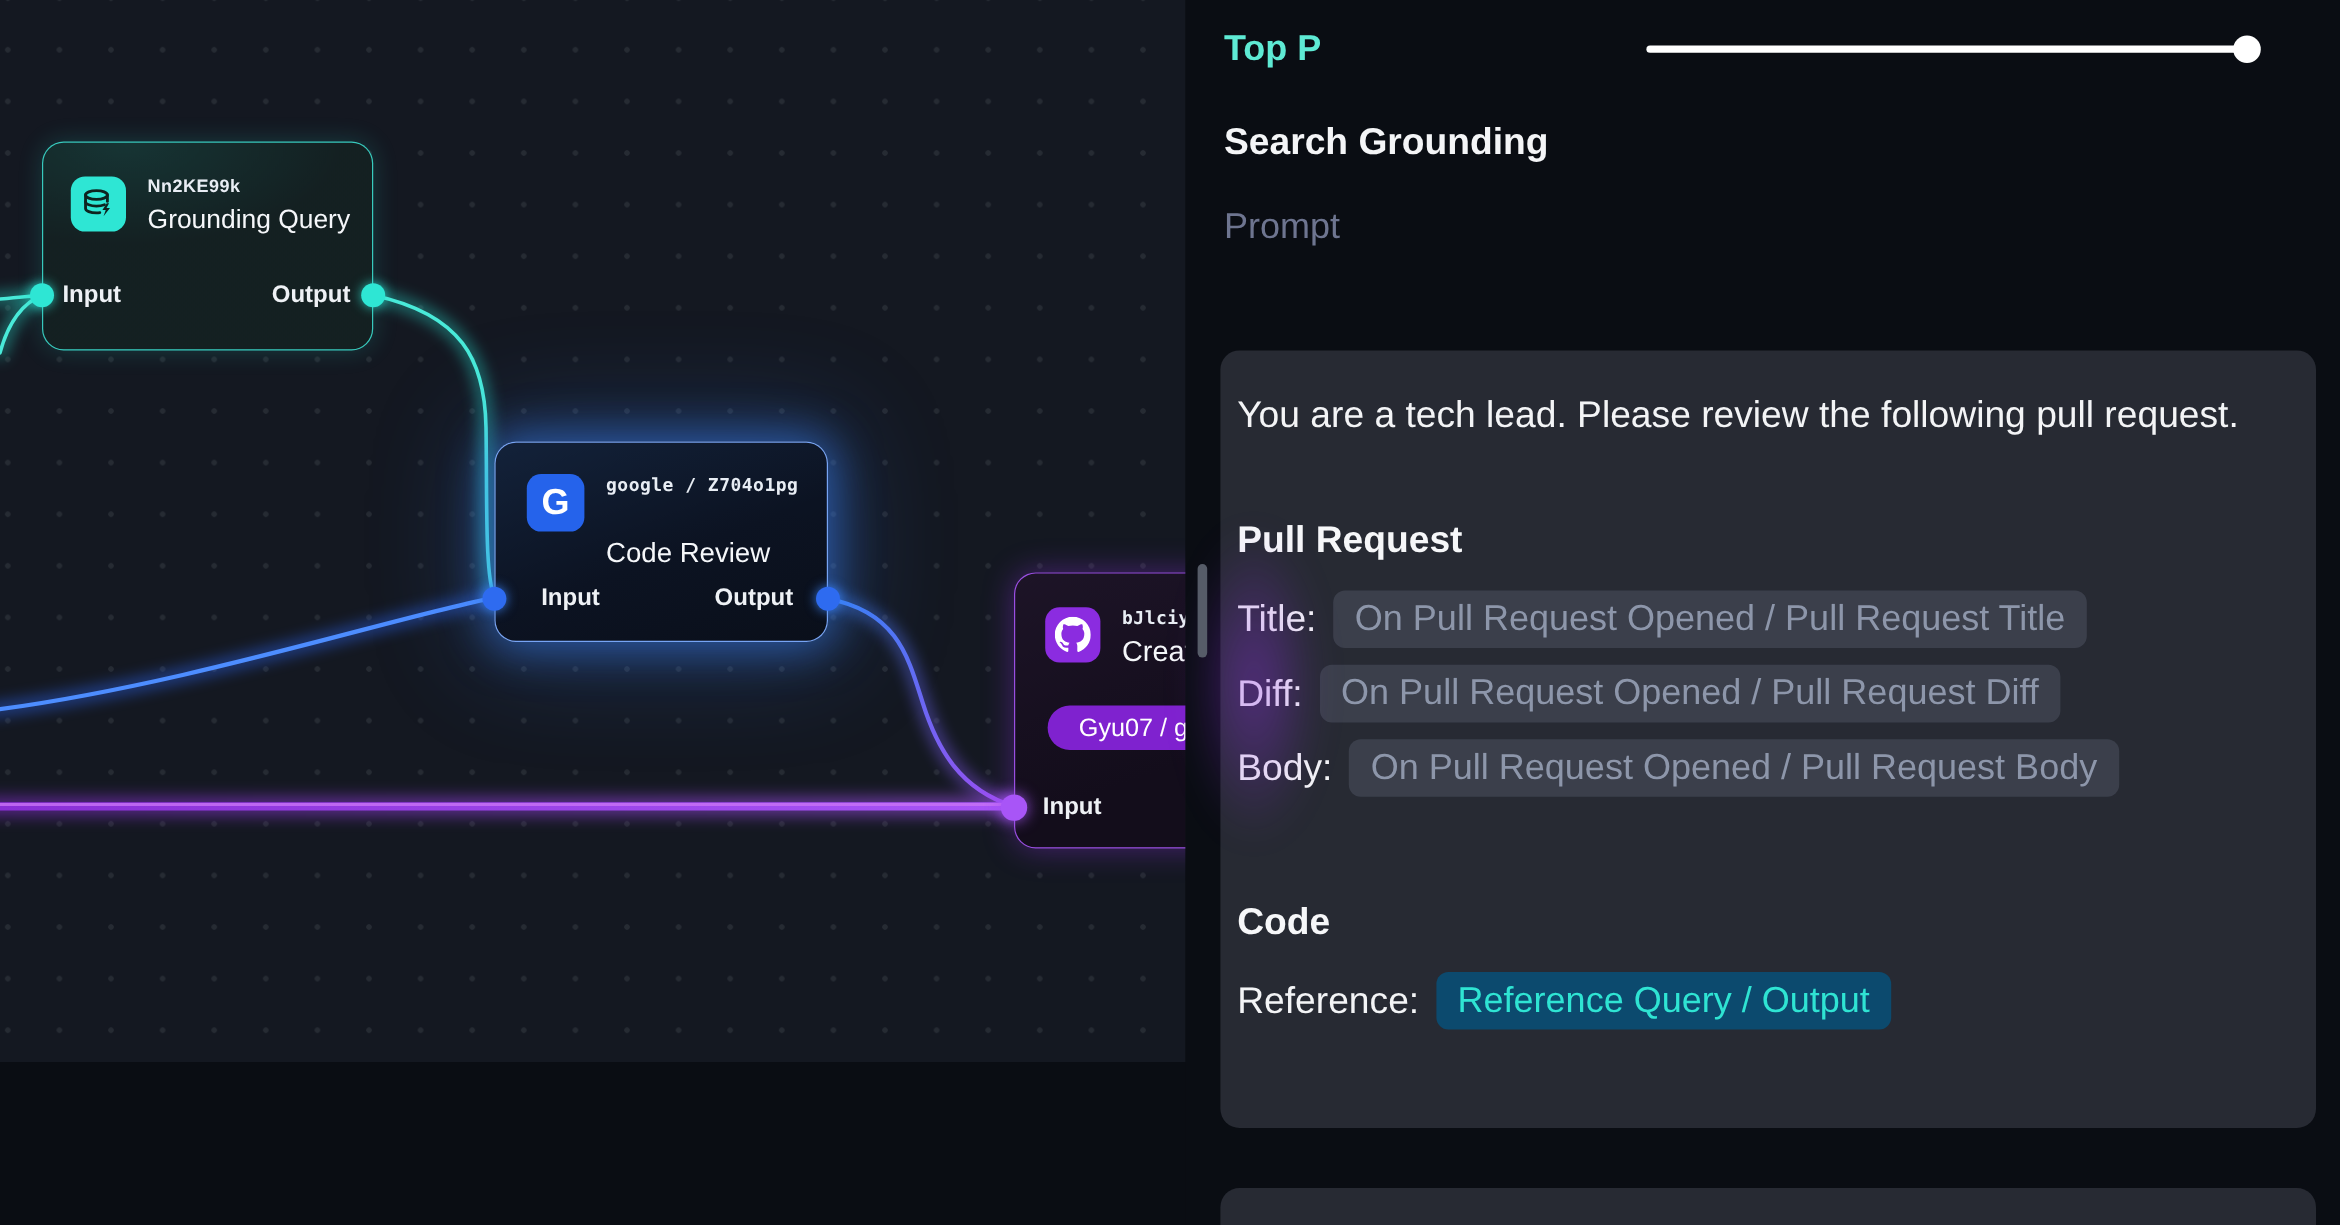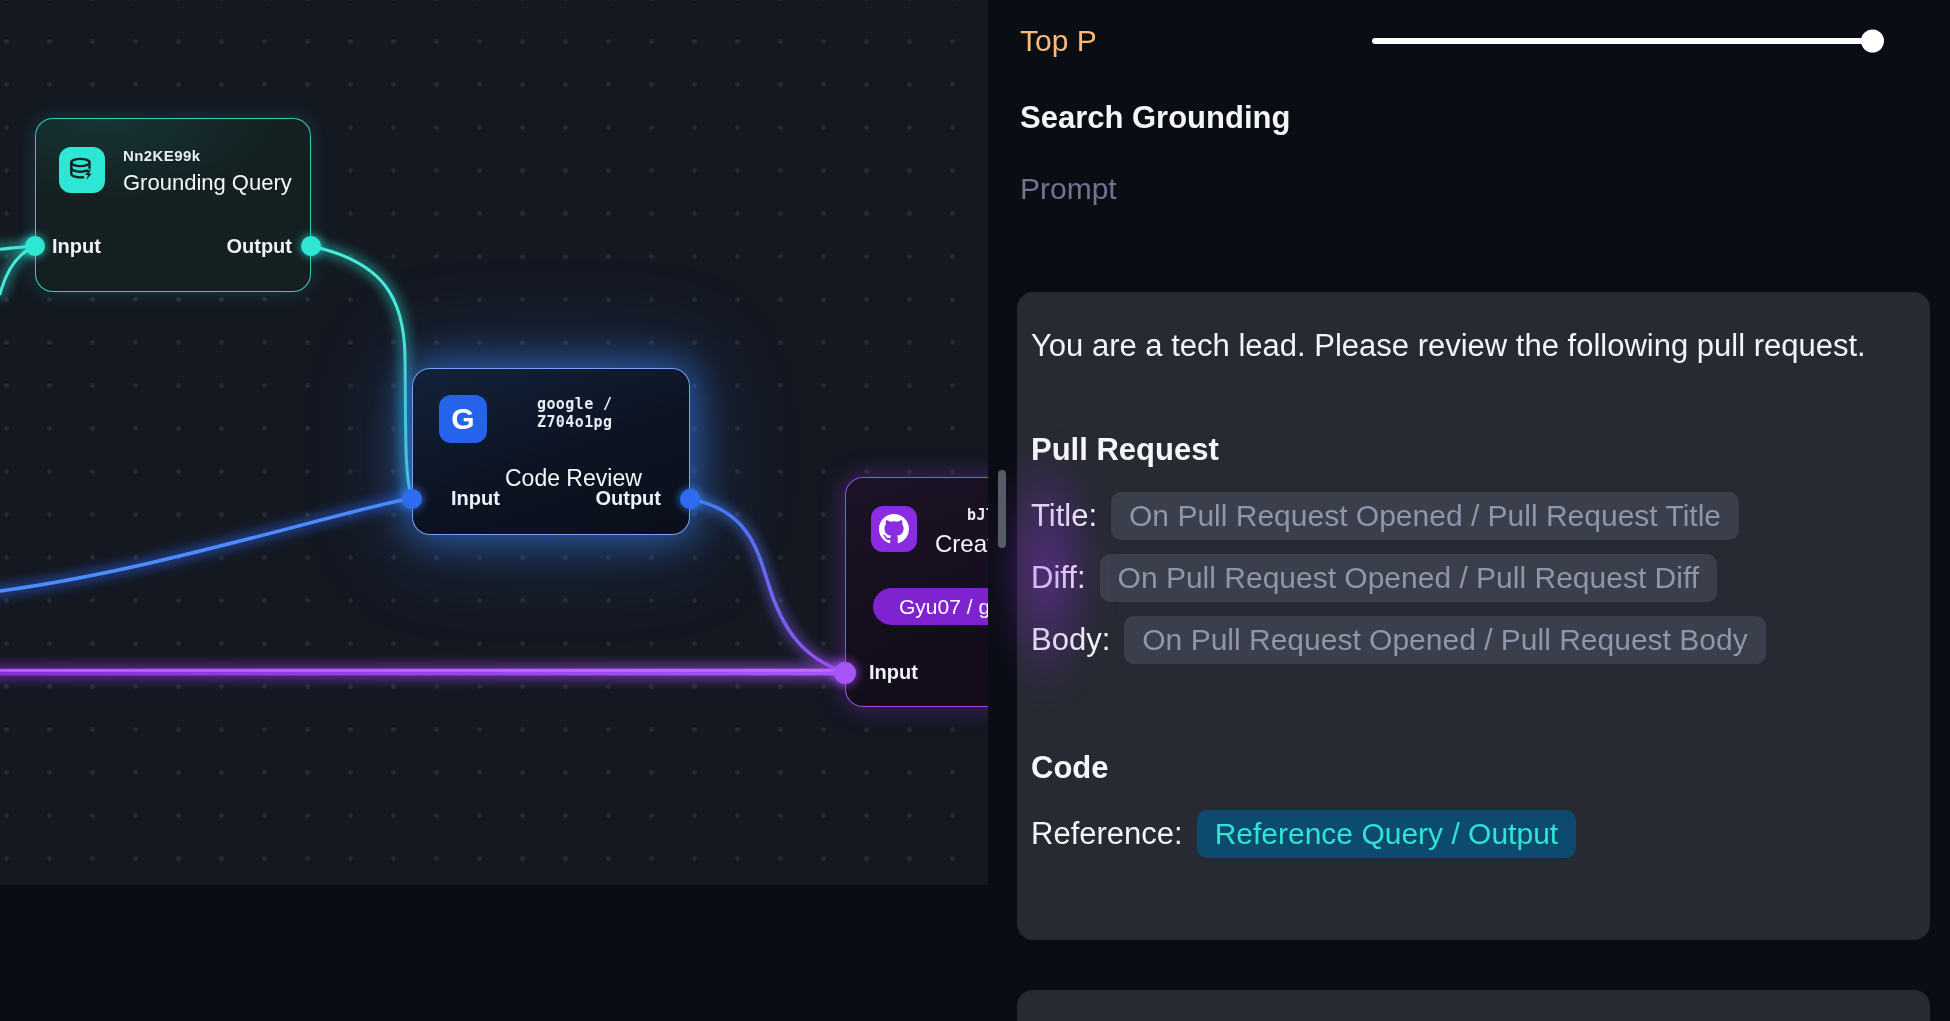--- a/index.html
+++ b/index.html
@@ -1,18 +1,18 @@
 <!DOCTYPE html>
 <html><head>
 <meta charset="utf-8">
 <style>
   html,body{margin:0;padding:0;background:#0a0d13;}
   body{width:1950px;height:1021px;overflow:hidden;position:relative;
        font-family:"Liberation Sans", sans-serif; -webkit-font-smoothing:antialiased;}
-  .mono{font-family:"DejaVu Sans Mono", monospace;margin-left:32px;}
+  .mono{font-family:"DejaVu Sans Mono", monospace;}
 
   
   #canvas{position:absolute;left:0;top:0;width:988px;height:885px;background:#141821;overflow:hidden;}
   #dotgrid{position:absolute;inset:0;
      background-image:radial-gradient(circle,#262b33 2px,transparent 2.6px);
      background-size:43px 43px;background-position:28px 20px;}
   svg.edges{position:absolute;left:0;top:0;width:988px;height:1021px;overflow:visible;}
   .edge-glow{fill:none;stroke-linecap:round;filter:blur(6px);opacity:.55;}
   .edge-core{fill:none;stroke-linecap:round;}
 
@@ -42,21 +42,21 @@
   .badge{position:absolute;height:37px;border-radius:19px;background:#7f22cf;
      color:#fff;font-size:21px;display:flex;align-items:center;padding:0 26px;white-space:nowrap;}
 
   
   #panel{position:absolute;left:988px;top:0;width:962px;height:1021px;background:#0a0d13;}
   #panel-glow{position:absolute;left:-18px;top:390px;width:150px;height:360px;pointer-events:none;
      background:radial-gradient(closest-side,rgba(147,51,234,.42),rgba(147,51,234,0) 72%);
      filter:blur(14px);z-index:5;}
   #scroll-thumb{position:absolute;left:10px;top:470px;width:8px;height:78px;border-radius:4px;background:#565c68;z-index:6;}
 
-  .toprow-label{position:absolute;left:32px;top:24px;font-size:30px;font-weight:400;color:#fdba74;}
+  .toprow-label{position:absolute;left:32px;top:24px;font-size:30px;font-weight:700;color:#5eead4;}
   .slider{position:absolute;left:384px;top:38px;width:510px;height:6px;border-radius:3px;background:#ffffff;}
   .slider-thumb{position:absolute;right:-2px;top:50%;transform:translate(0,-50%);width:23px;height:23px;border-radius:50%;background:#ffffff;}
 
   .section-heading{position:absolute;left:32px;top:100px;font-size:31px;font-weight:600;color:#f4f5f7;text-align:right;}
   .muted-label{position:absolute;left:32px;top:172px;font-size:30px;color:#6e7590;}
 
   .card{position:absolute;left:29px;width:913px;border-radius:16px;background:#272a33;box-sizing:border-box;}
   #card-prompt{top:292px;height:648px;padding:24px 26px 0 14px;}
   #card-next{top:990px;height:140px;}
 

